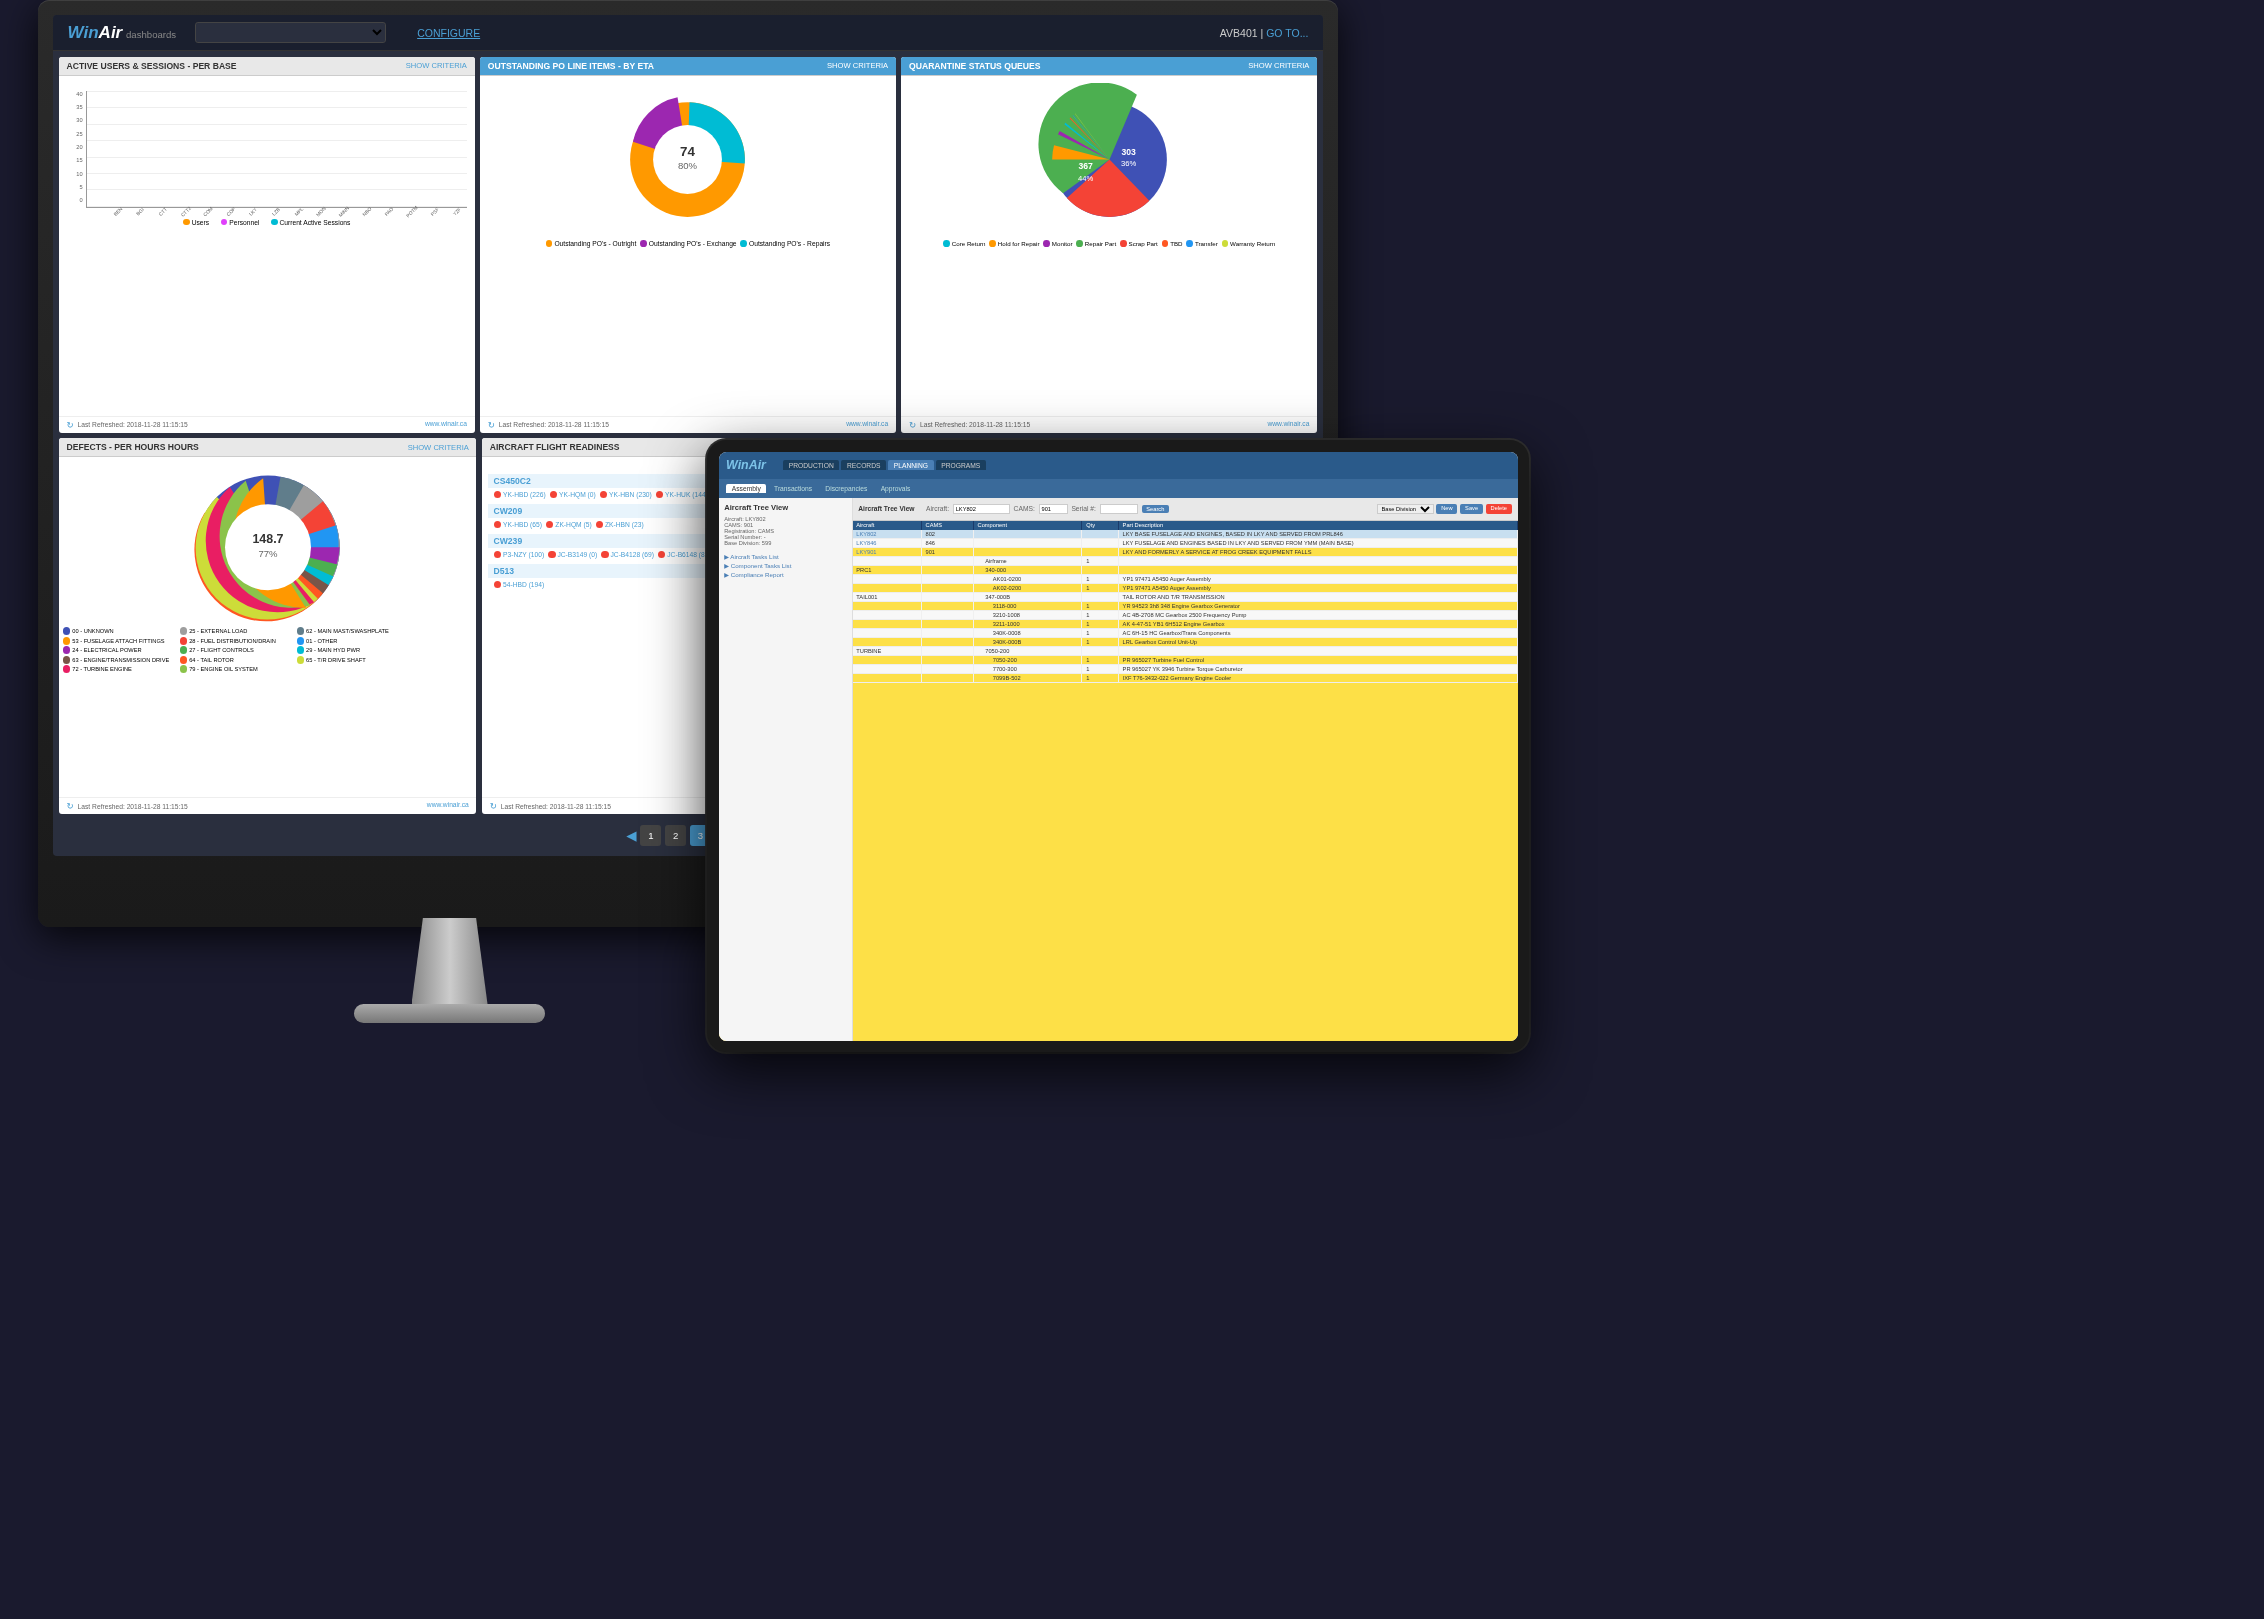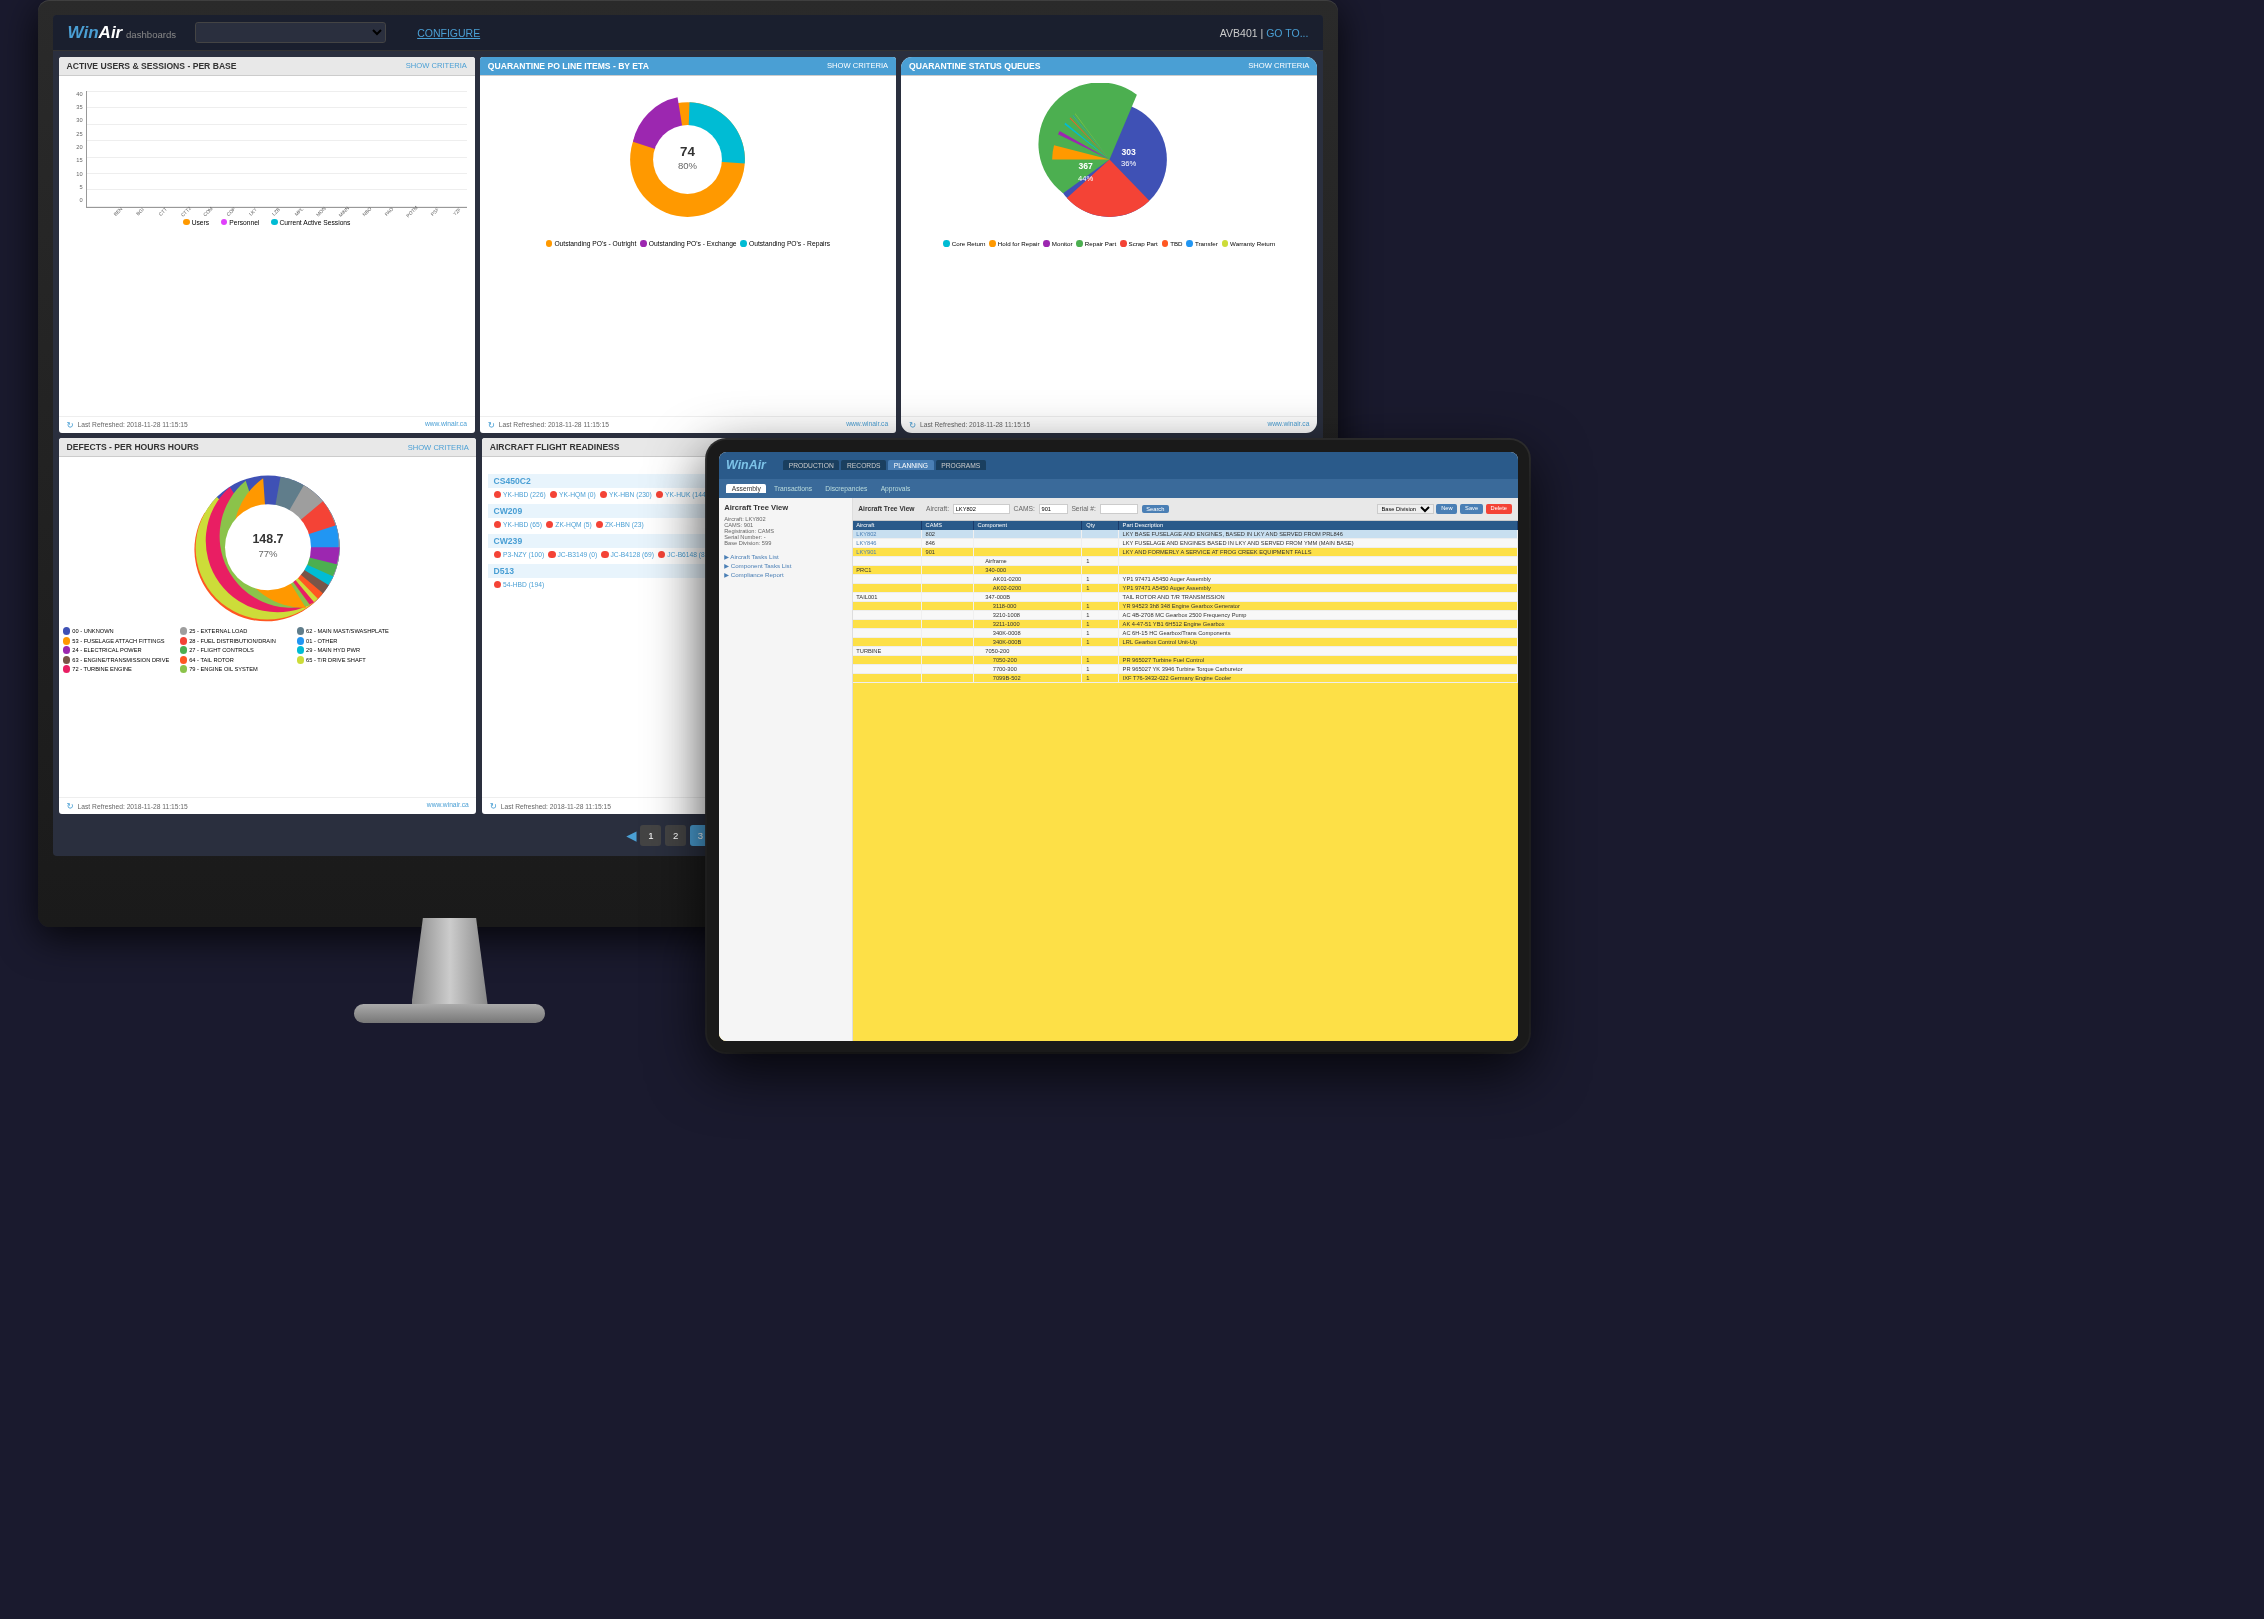--- a/index.html
+++ b/index.html
@@ -139,21 +139,21 @@
     .panel-content {
       flex: 1;
       padding: 7.6px;
       overflow: hidden;
       position: relative;
     }
 
     
     .panel-1 { flex: 1; }
     .panel-2 { flex: 1; }
-    .panel-3 { flex: 1; border-radius: 11px; }
+    .panel-3 { flex: 1; }
 
     .legend {
       display: flex;
       flex-wrap: wrap;
       gap: 3.8px;
       justify-content: center;
       margin-top: 3.8px;
       font-size: 6.7px;
     }
 
@@ -739,21 +739,21 @@
                 <span style="display:flex;align-items:center;gap:3.8px;">
                   <span style="color:#4a9fd4;font-size:8.6px;">↻</span>
                   <span>Last Refreshed: 2018-11-28 11:15:15</span>
                 </span>
                 <span class="winair-link">www.winair.ca</span>
               </div>
             </div>
 
             <div class="panel panel-2">
               <div class="panel-header blue">
-                <span>QUARANTINE PO LINE ITEMS - BY ETA</span>
+                <span>OUTSTANDING PO LINE ITEMS - BY ETA</span>
                 <span class="show-criteria white">SHOW CRITERIA</span>
               </div>
               <div class="panel-content" style="display:flex;flex-direction:column;align-items:center;">
                 <svg width="153" height="153" viewBox="0 0 160 160">
 
                   <circle cx="80" cy="80" r="60" fill="#f90"></circle>
 
                   <path d="M80,80 L80,20 A60,60 0 0,1 138.6,50 Z" fill="#9c27b0" transform="rotate(288, 80, 80)"></path>
                   <path d="M80,80 L80,20 A60,60 0 0,1 140,82 Z" fill="#00bcd4" transform="rotate(2, 80, 80)"></path>
 

